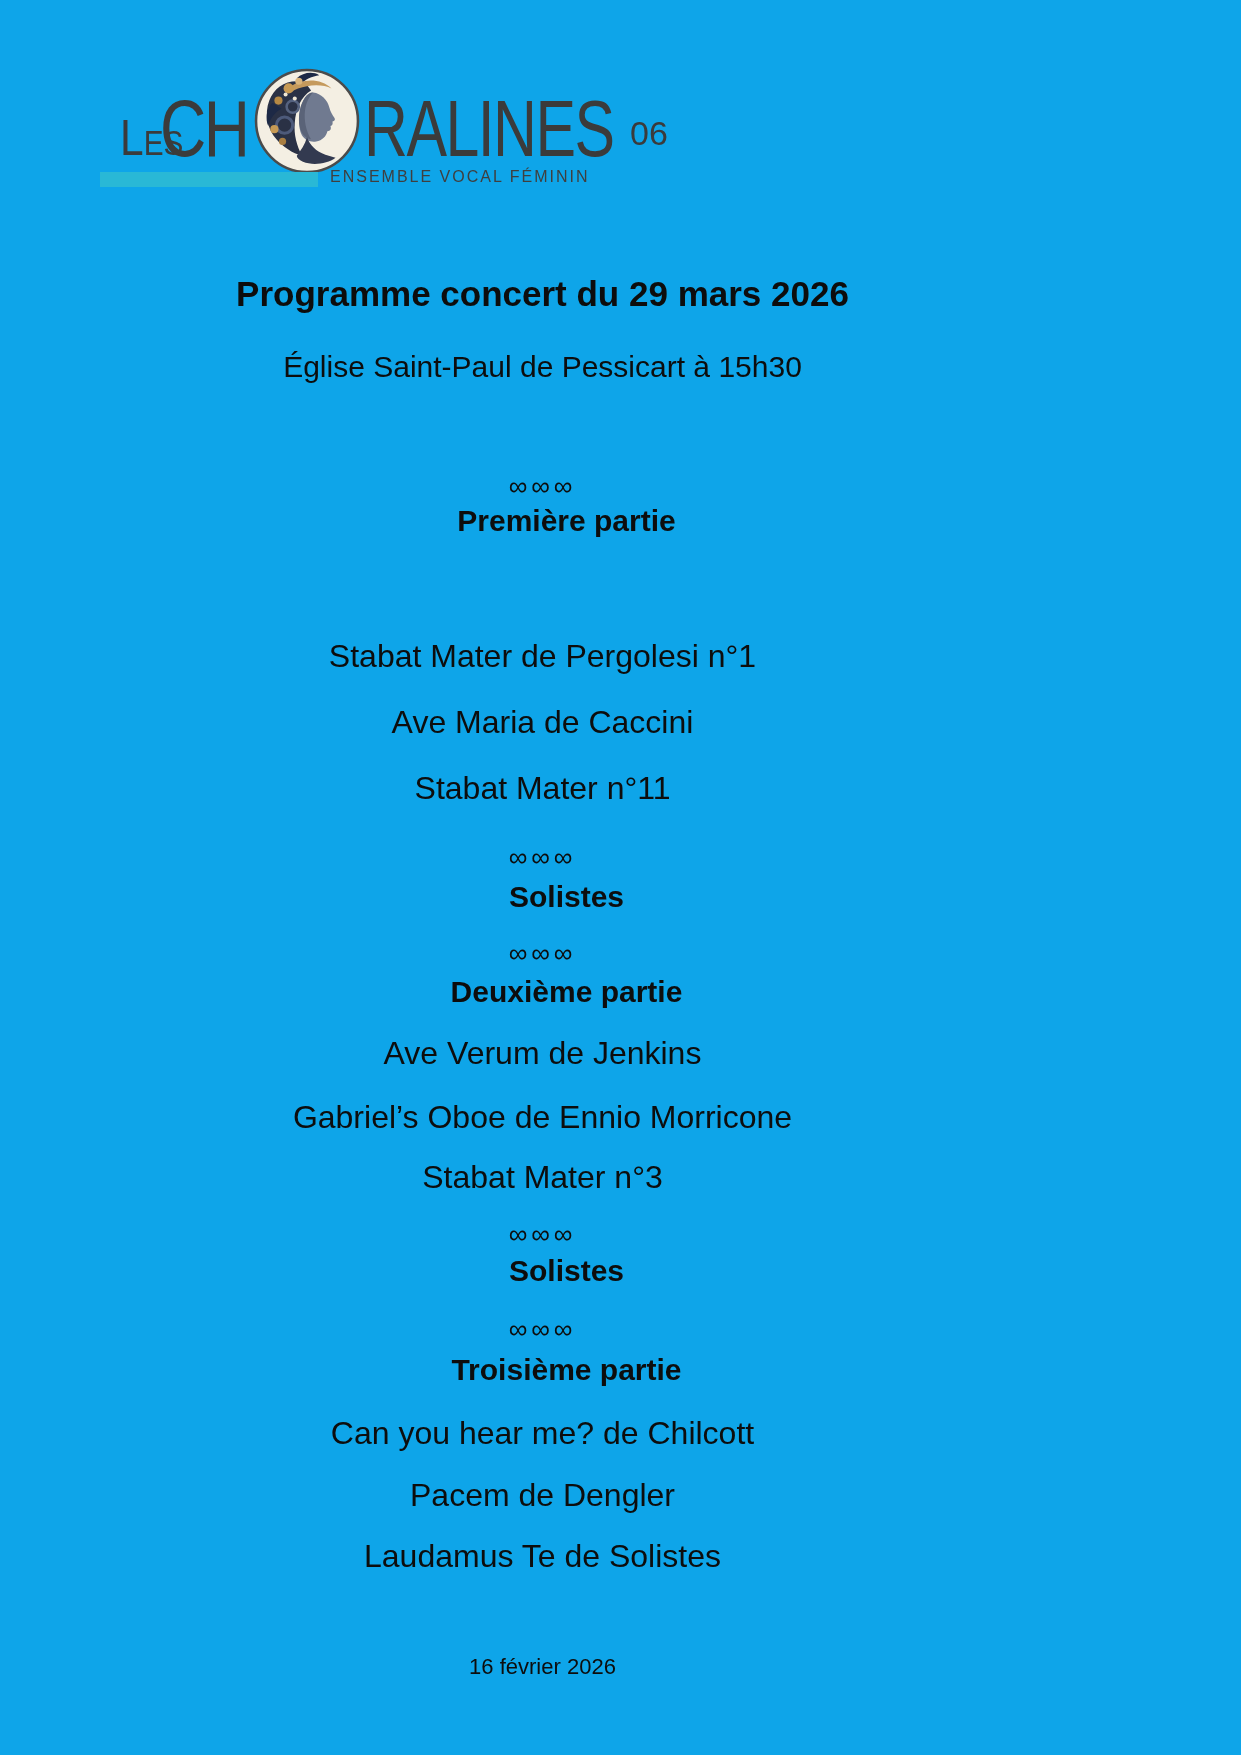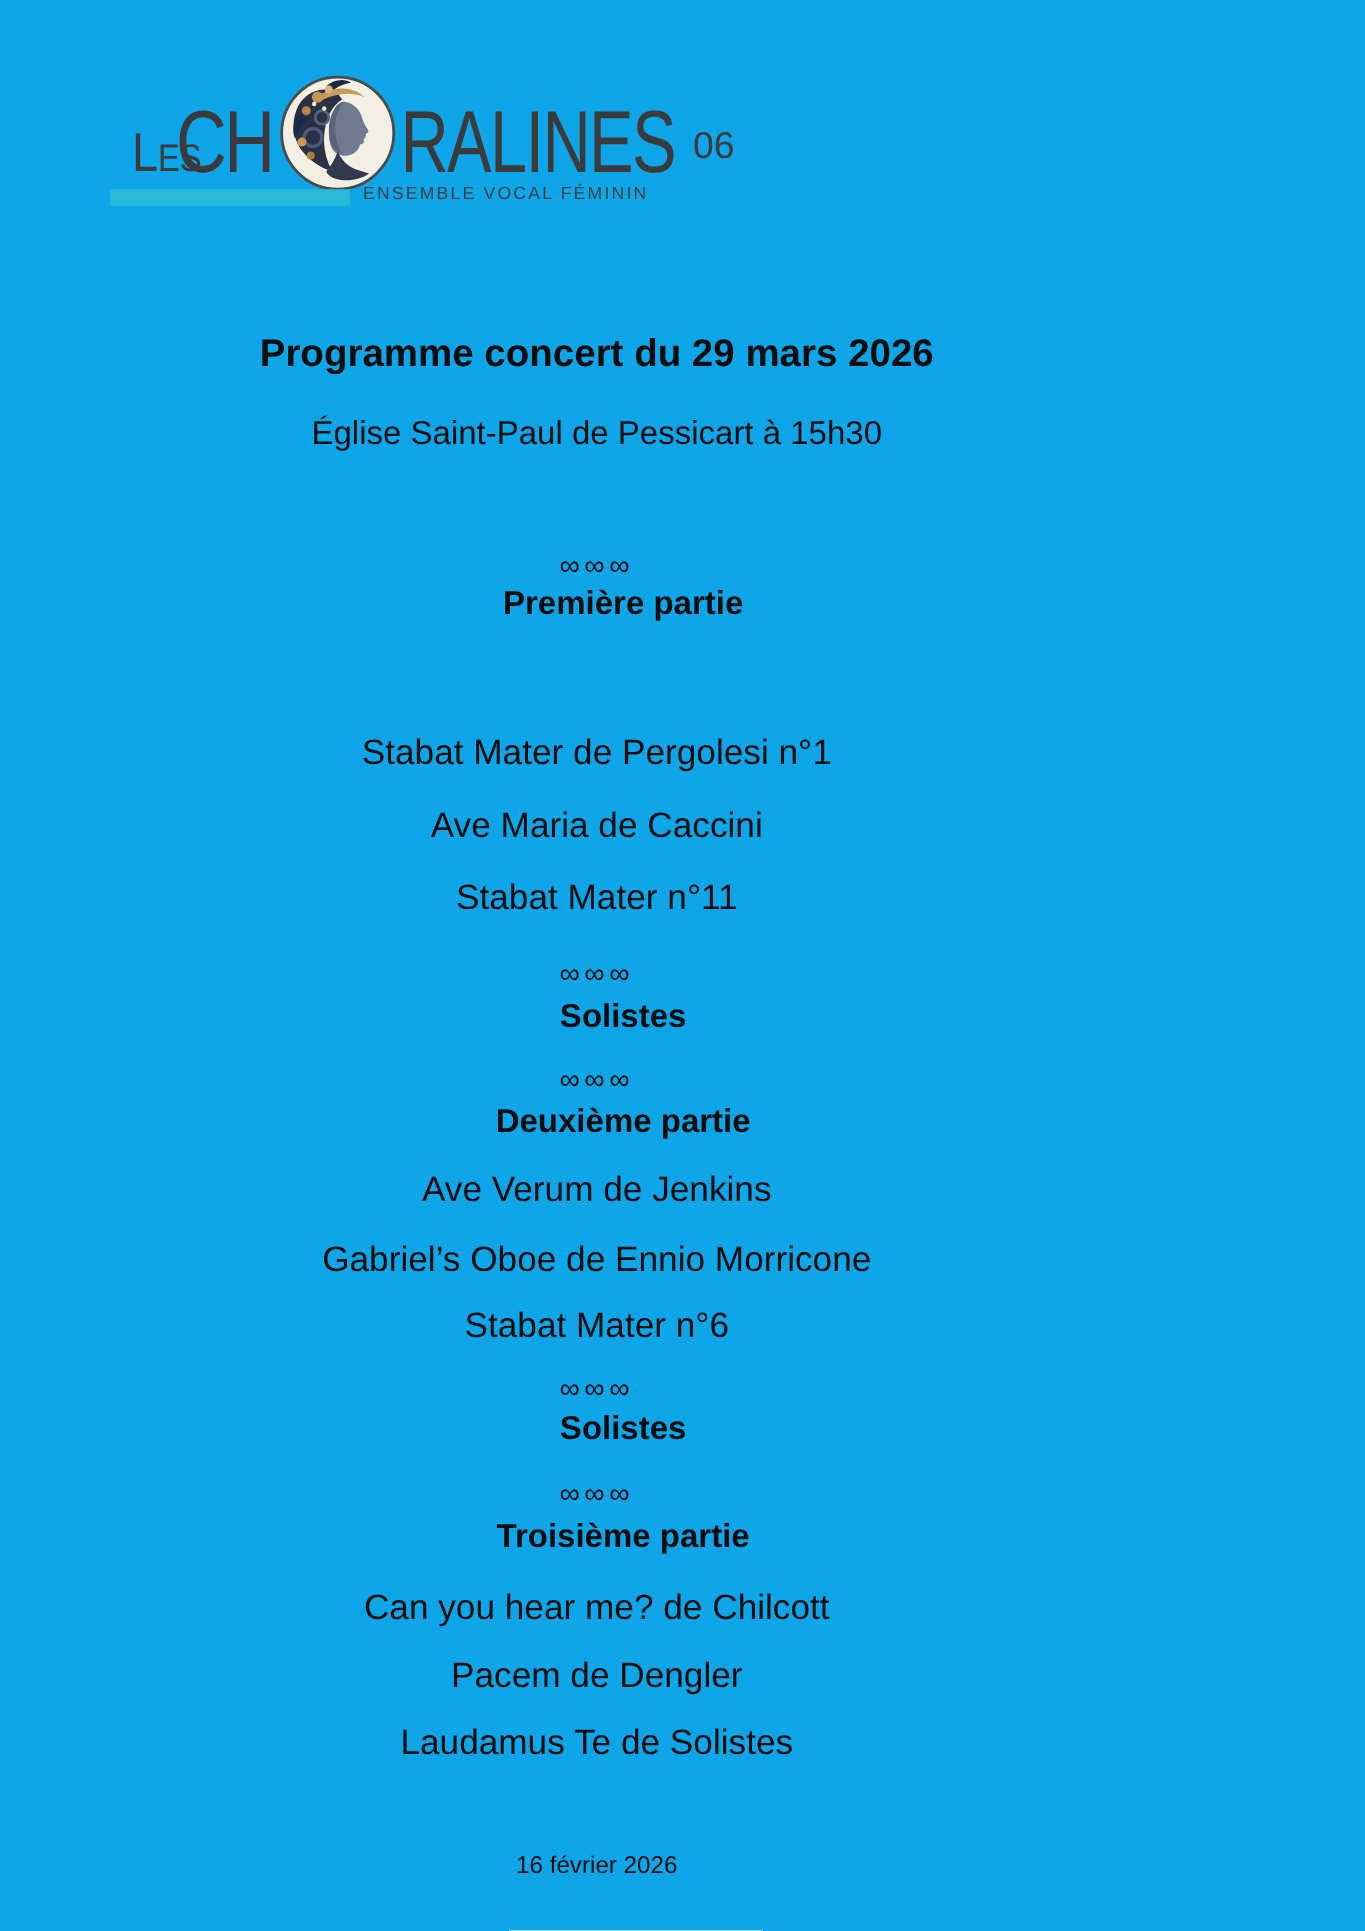--- a/index.html
+++ b/index.html
@@ -33,21 +33,21 @@
     position:absolute; left:230px; top:101px;
     font-size:16px; line-height:1; letter-spacing:2px;
     color:#3f3f3f; white-space:nowrap;
   }
 
   
   .line {
     position:absolute; left:0; width:1085px;
     text-align:center; white-space:nowrap;
     transform:translateY(-50%);
-    font-size:32px; line-height:1.15; color:#0d0d0d;margin-top:28px;
+    font-size:32px; line-height:1.15; color:#0d0d0d;
   }
   .title { font-size:35px; font-weight:bold; }
   .subtitle { font-size:30px; font-weight:normal; }
   .heading { font-size:30px; font-weight:bold;padding-left:24px; }
   .sep  { font-size:26px; letter-spacing:4px; }
   .footer { font-size:22px; }
 </style>
 </head>
 <body>
 
@@ -92,21 +92,21 @@
   <div class="line" style="top:722px">Ave Maria de Caccini</div>
   <div class="line" style="top:788px">Stabat Mater n°11</div>
 
   <div class="line sep" style="top:858px">∞∞∞</div>
   <div class="line heading" style="top:897px">Solistes</div>
 
   <div class="line sep" style="top:954px">∞∞∞</div>
   <div class="line heading" style="top:992px">Deuxième partie</div>
   <div class="line" style="top:1053px">Ave Verum de Jenkins</div>
   <div class="line" style="top:1117px">Gabriel’s Oboe de Ennio Morricone</div>
-  <div class="line" style="top:1177px">Stabat Mater n°6</div>
+  <div class="line" style="top:1177px">Stabat Mater n°3</div>
 
   <div class="line sep" style="top:1235px">∞∞∞</div>
   <div class="line heading" style="top:1271px">Solistes</div>
 
   <div class="line sep" style="top:1330px">∞∞∞</div>
   <div class="line heading" style="top:1370px">Troisième partie</div>
   <div class="line" style="top:1433px">Can you hear me? de Chilcott</div>
   <div class="line" style="top:1495px">Pacem de Dengler</div>
   <div class="line" style="top:1556px">Laudamus Te de Solistes</div>
 

